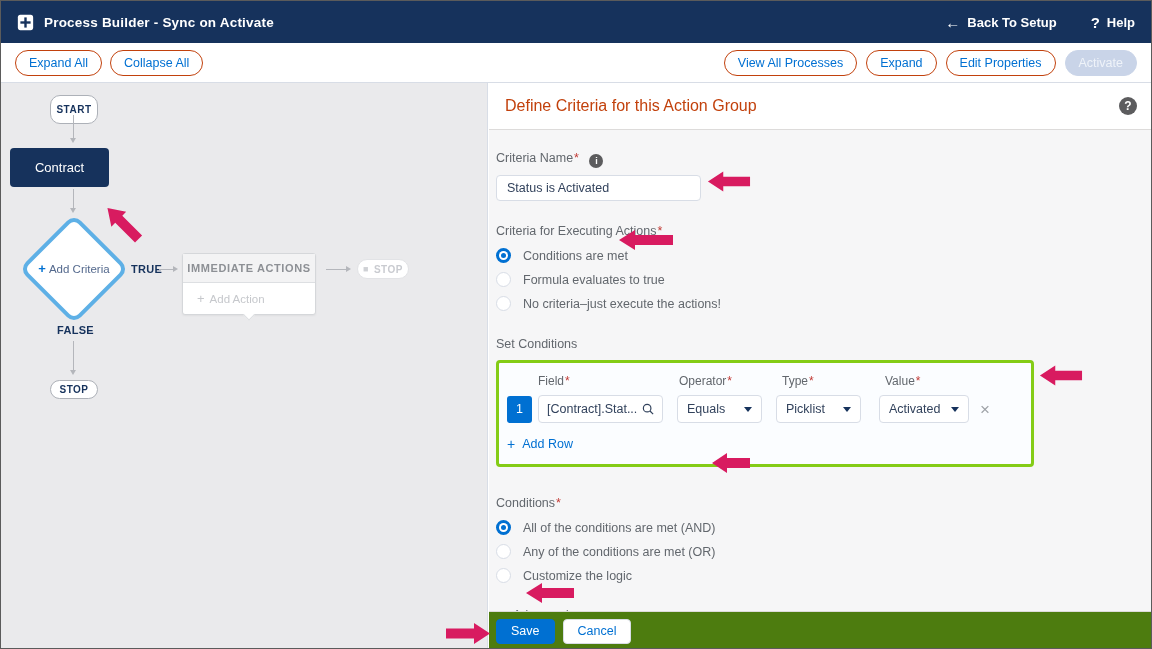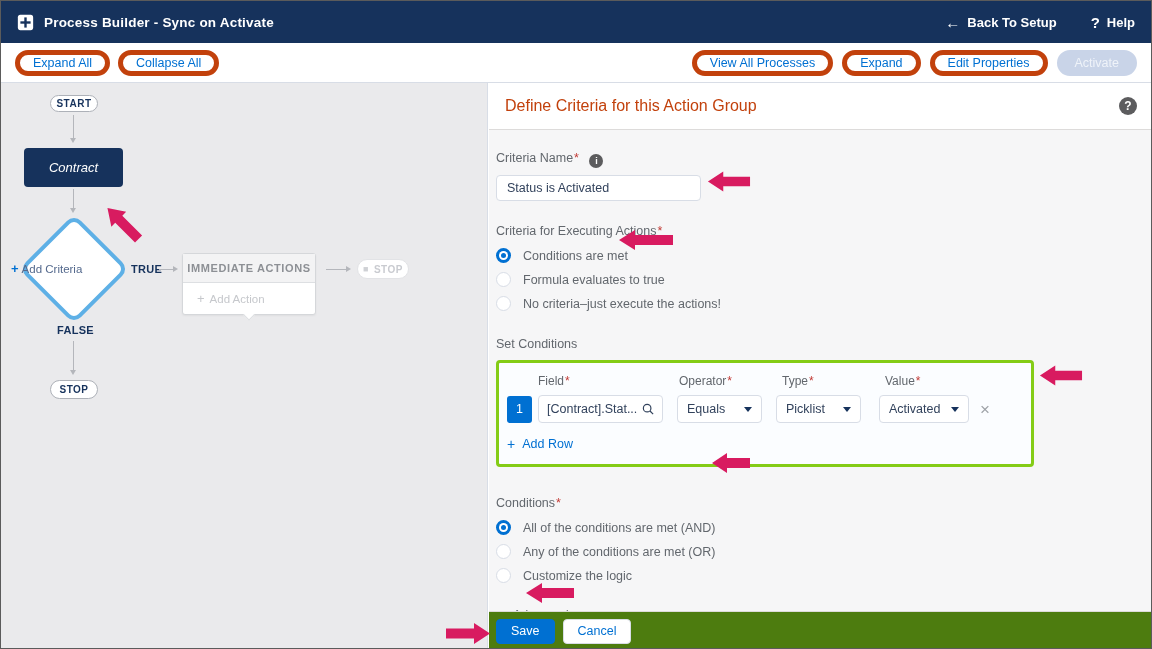--- a/index.html
+++ b/index.html
@@ -10,37 +10,37 @@
   .topbar { position:absolute; left:0; top:0; width:100%; height:42px; background:#16325c; display:flex; align-items:center; padding:0 16px; color:#fff; }
   .topbar .app-icon { width:17px; height:17px; margin-right:10px; }
   .topbar .title { font-size:13.5px; font-weight:bold; letter-spacing:.2px; }
   .topbar .spacer { flex:1; }
   .topbar .top-link { display:flex; align-items:center; gap:7px; font-size:13px; font-weight:bold; cursor:pointer; }
   .topbar .top-link + .top-link { margin-left:34px; }
   .topbar .glyph { font-size:15px; font-weight:bold; }
 
   
   .toolbar { position:absolute; left:0; top:42px; width:100%; height:40px; background:#fff; border-bottom:1px solid #d8dde6; display:flex; align-items:center; padding:0 14px; }
-  .btn { height:26px; padding:0 13px; border:5px solid #c2410c; border-radius:13px; background:#fff; color:#0070d2; font-size:12.5px; font-family:inherit; display:inline-flex; align-items:center; cursor:pointer; }
+  .btn { height:26px; padding:0 13px; border:1px solid #c2410c; border-radius:13px; background:#fff; color:#0070d2; font-size:12.5px; font-family:inherit; display:inline-flex; align-items:center; cursor:pointer; }
   .toolbar .left-group { display:flex; gap:8px; }
   .toolbar .right-group { margin-left:auto; display:flex; gap:9px; }
   .btn.disabled { background:#c9d4e8; border-color:#c9d4e8; color:#eff3f9; cursor:default; }
 
   
   .canvas { position:absolute; left:0; top:82px; width:487px; height:567px; background:#eaeaec; border-right:1px solid #d8dde6; }
   .pill { position:absolute; background:#fff; border:1px solid #adb1b8; border-radius:10px; color:#16325c; font-size:10px; font-weight:bold; display:flex; align-items:center; justify-content:center; letter-spacing:.5px; }
   .pill.faded { border-color:#e2e3e6; color:#c9cbd0; gap:5px; }
   .pill.faded .sq { font-size:9px; color:#cfd1d5; }
   .vline { position:absolute; width:1px; background:#b4b6bb; }
   .vline:after { content:""; position:absolute; bottom:-5px; left:-3px; border:3px solid transparent; border-top:5px solid #b4b6bb; }
   .hline { position:absolute; height:1px; background:#b4b6bb; }
   .hline:after { content:""; position:absolute; right:-5px; top:-3px; border:3px solid transparent; border-left:5px solid #b4b6bb; }
-  .record-node { position:absolute; left:23px; top:65px; width:99px; height:39px; background:#16325c; border-radius:4px; color:#fff; font-size:13px; display:flex; align-items:center; justify-content:center; cursor:pointer;font-style:italic; }
+  .record-node { position:absolute; left:9px; top:65px; width:99px; height:39px; background:#16325c; border-radius:4px; color:#fff; font-size:13px; display:flex; align-items:center; justify-content:center; cursor:pointer; }
   .diamond { position:absolute; left:34px; top:147px; width:78px; height:78px; background:#fff; border:4px solid #5eb0e6; border-radius:10px; transform:rotate(45deg); cursor:pointer; }
-  .diamond-label { position:absolute; left:10px; top:178px; width:126px; font-size:11.5px; color:#54698d; cursor:pointer; }
+  .diamond-label { position:absolute; left:10px; top:178px; width:126px; text-align:center; font-size:11.5px; color:#54698d; cursor:pointer; }
   .diamond-label .plus { color:#0070d2; font-size:13px; font-weight:bold; margin-right:3px; }
   .flow-label { position:absolute; font-size:11px; font-weight:bold; color:#16325c; letter-spacing:.3px; }
   .ia-box { position:absolute; left:181px; top:170px; width:134px; background:#fff; border:1px solid #d5d7da; border-radius:3px; box-shadow:0 1px 2px rgba(0,0,0,.05); }
   .ia-head { position:relative; height:29px; background:#f3f3f4; border-bottom:1px solid #dddfe2; display:flex; align-items:center; justify-content:center; font-size:11px; font-weight:bold; color:#8d9095; letter-spacing:.6px; }
   .ia-notch { position:absolute; left:62px; bottom:-5px; width:8px; height:8px; background:#fff; border-right:1px solid #dddfe2; border-bottom:1px solid #dddfe2; transform:rotate(45deg); }
   .ia-body { height:31px; display:flex; align-items:center; padding-left:14px; font-size:11.5px; color:#c6c8cc; cursor:pointer; }
   .ia-body .plus { font-size:13px; margin-right:5px; }
 
   
   .panel { position:absolute; left:488px; top:82px; width:664px; height:567px; background:#f6f6f7; display:flex; flex-direction:column; }
@@ -113,21 +113,21 @@
     </div>
     <div class="right-group">
       <button class="btn">View All Processes</button>
       <button class="btn">Expand</button>
       <button class="btn">Edit Properties</button>
       <button class="btn disabled">Activate</button>
     </div>
   </div>
 
   <div class="canvas">
-    <div class="pill" style="left:49px; top:12px; width:48px; height:17px;">START</div>
+    <div class="pill" style="left:49px; top:12px; width:48px; height:29px;">START</div>
     <div class="vline" style="left:72px; top:32px; height:26px;"></div>
     <div class="record-node">Contract</div>
     <div class="vline" style="left:72px; top:106px; height:22px;"></div>
 
     <div class="diamond"></div>
     <div class="diamond-label">
       <span class="plus">+</span><span>Add Criteria</span>
     </div>
 
     <div class="flow-label" style="left:130px; top:180px;">TRUE</div>

